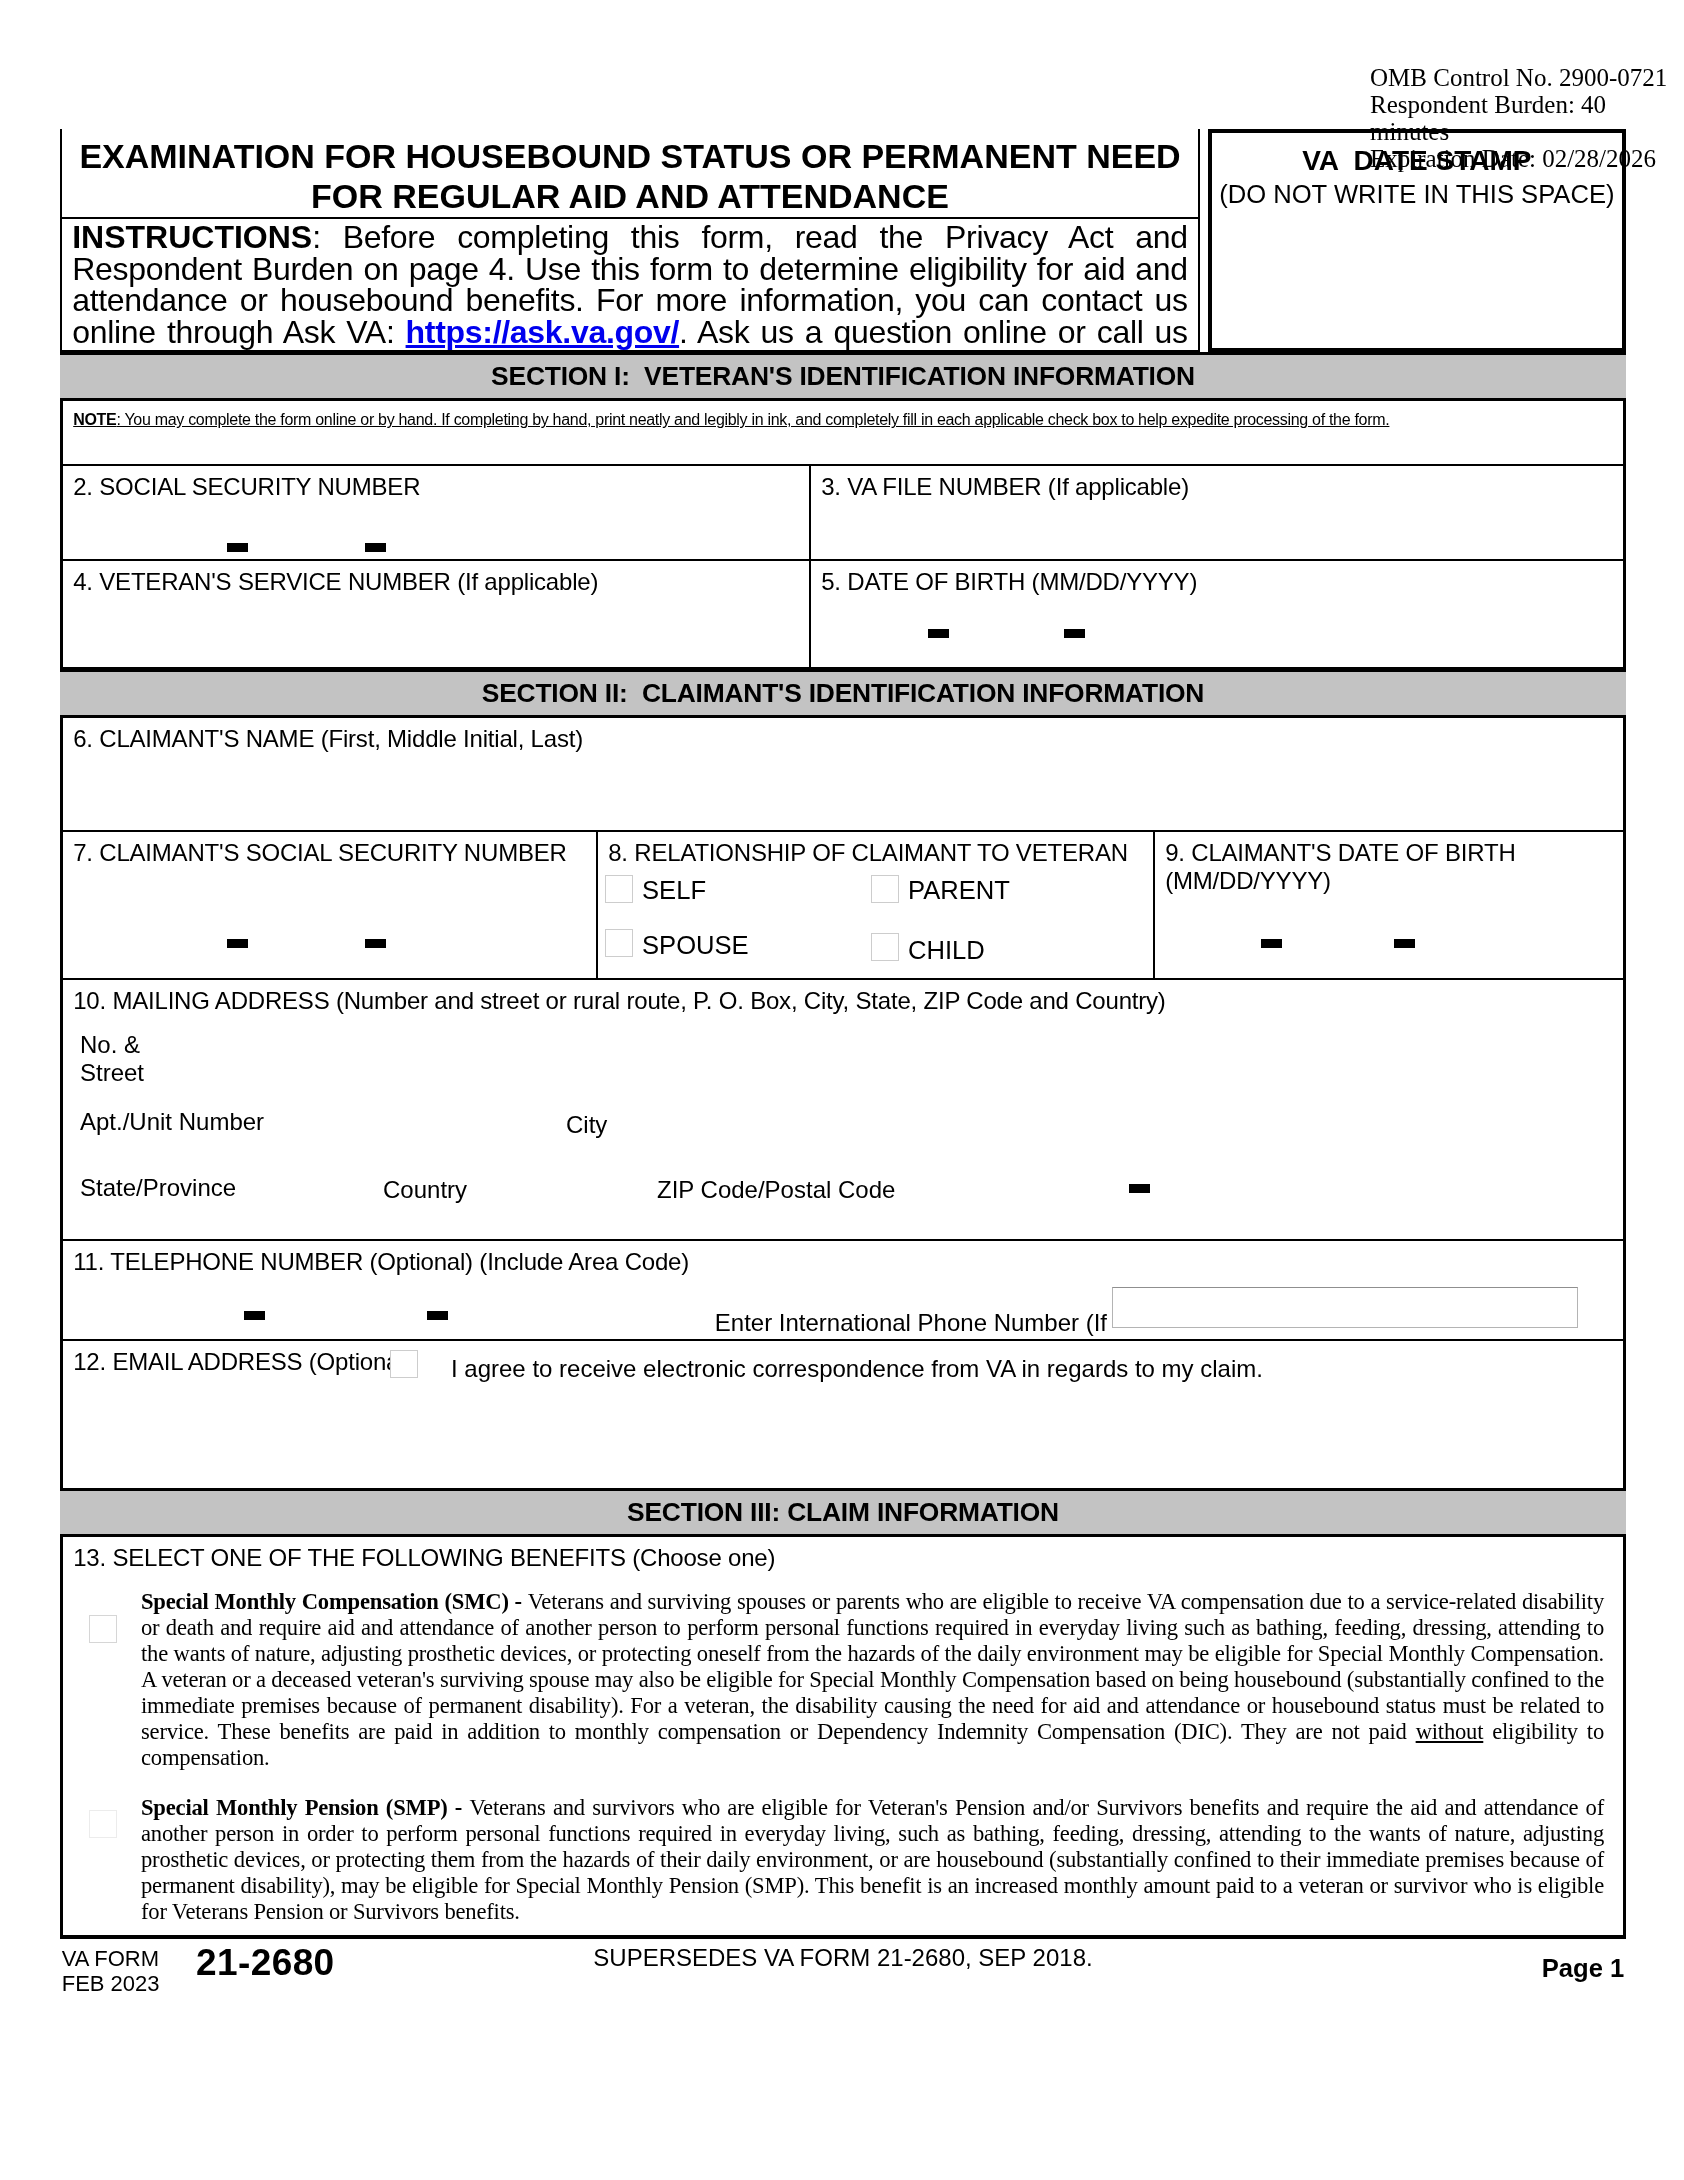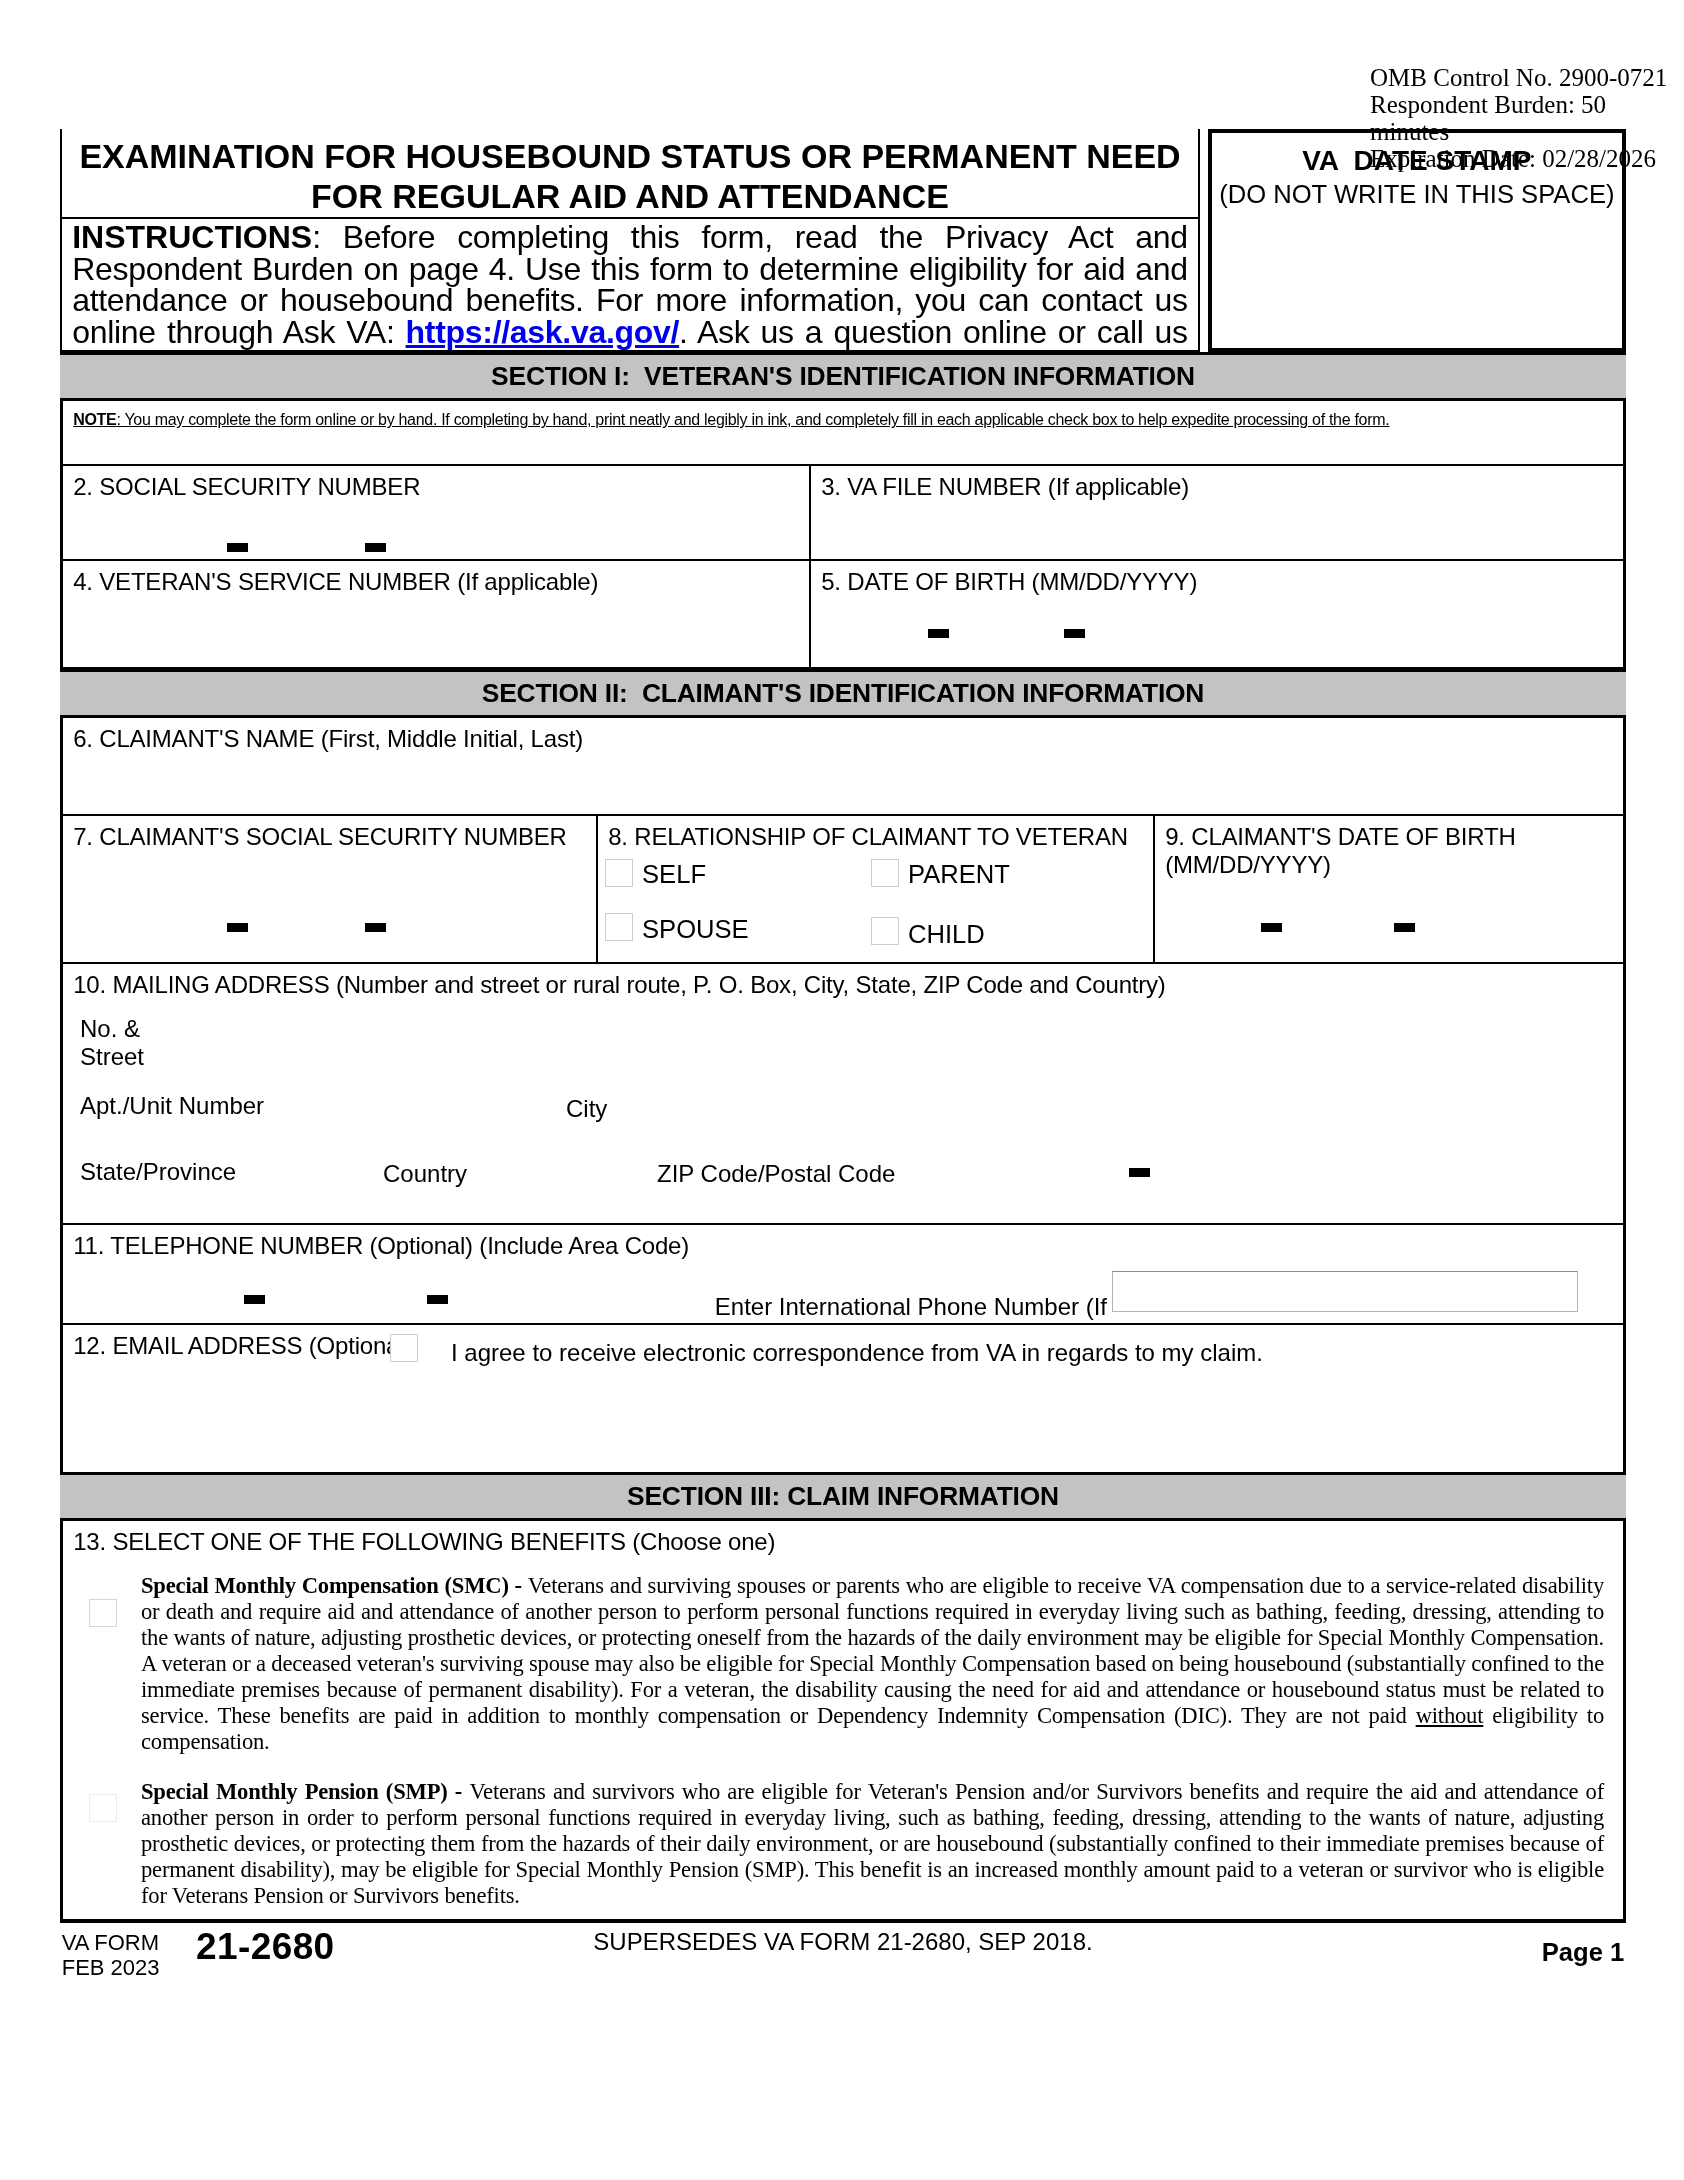--- a/index.html
+++ b/index.html
@@ -64,21 +64,21 @@
   .supersedes{position:absolute;left:0;right:0;top:5.1px;text-align:center;font-size:24px;}
   .page-num{position:absolute;right:1.7px;top:15.3px;font-size:25.6px;font-weight:bold;}
 </style>
 </head>
 <body>
 
 <div class="page">
 
   <div class="omb">
     <div>OMB Control No. 2900-0721</div>
-    <div>Respondent Burden: 50 minutes</div>
+    <div>Respondent Burden: 40 minutes</div>
     <div>Expiration Date: 02/28/2026</div>
   </div>
 
   <div class="form">
 
     <div class="header-row">
       <div class="left-col">
         <div class="title-block">
           <div>EXAMINATION FOR HOUSEBOUND STATUS OR PERMANENT NEED</div>
           <div>FOR REGULAR AID AND ATTENDANCE</div>
@@ -124,21 +124,21 @@
             <div class="dash" style="left:117px;top:68px"></div>
             <div class="dash" style="left:253px;top:68px"></div>
           </div>
         </div>
       </div>
     </div>
 
     <div class="sec-bar">SECTION II:  CLAIMANT'S IDENTIFICATION INFORMATION</div>
 
     <div class="rows">
-      <div class="frow" style="height:98px">
+      <div class="frow" style="height:114px">
         <div class="cell">
           <div class="flabel">6. CLAIMANT'S NAME (First, Middle Initial, Last)</div>
         </div>
       </div>
 
       <div class="frow" style="height:148px">
         <div class="split">
           <div class="cell vdiv" style="width:535px">
             <div class="flabel">7. CLAIMANT'S SOCIAL SECURITY NUMBER</div>
             <div class="dash" style="left:164px;top:107px"></div>

